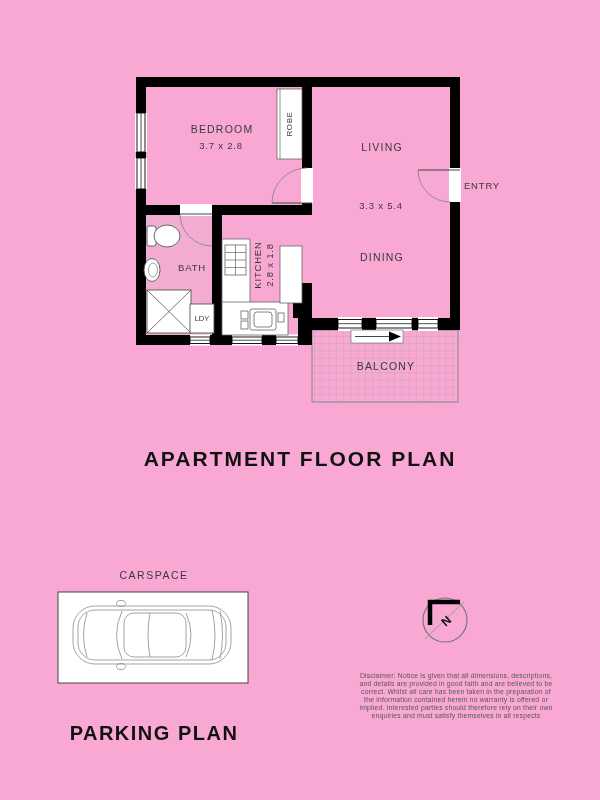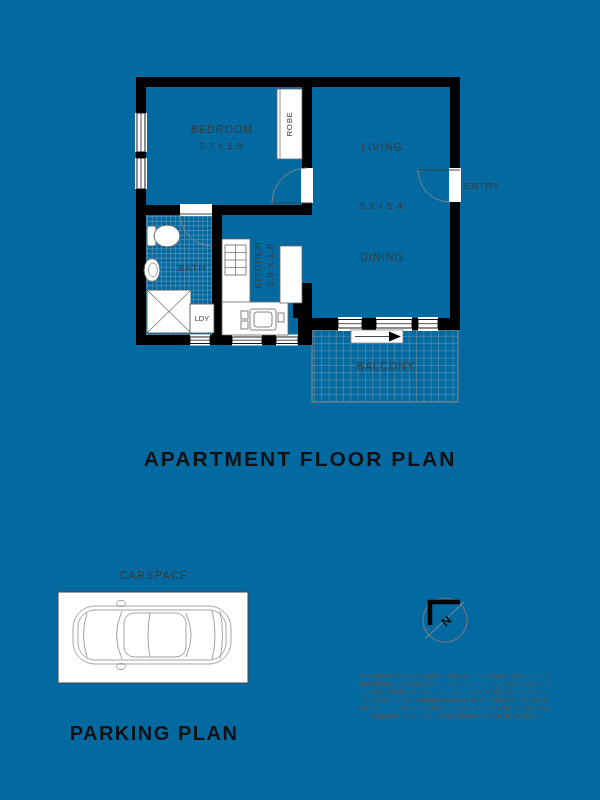--- a/index.html
+++ b/index.html
@@ -1,16 +1,16 @@
 <!DOCTYPE html>
 <html><head>
 <meta charset="utf-8">
 <style>
   html,body{margin:0;padding:0;background:#ffffff;}
-  .page{position:relative;width:600px;height:800px;background:#0369a1;overflow:hidden;
+  .page{position:relative;width:600px;height:800px;background:#f9a8d4;overflow:hidden;
         font-family:"Liberation Sans",sans-serif;}
   svg{position:absolute;left:0;top:0;}
   text{font-family:"Liberation Sans",sans-serif;}
   .room-lbl{fill:#3a3a3a;font-size:10.5px;letter-spacing:1.2px;}
   .dim-lbl{fill:#3a3a3a;font-size:9.5px;letter-spacing:0.8px;}
   .small-lbl{fill:#3a3a3a;font-size:8px;letter-spacing:0.6px;}
   .title-lbl{fill:#111111;font-size:21px;font-weight:bold;letter-spacing:2px;}
   .sub-title-lbl{fill:#111111;font-size:20px;font-weight:bold;letter-spacing:1.5px;}
   .carspace-lbl{fill:#3a3a3a;font-size:10.5px;letter-spacing:1.5px;}
   .disclaimer-line{fill:#565656;font-size:6.8px;letter-spacing:0.2px;}

